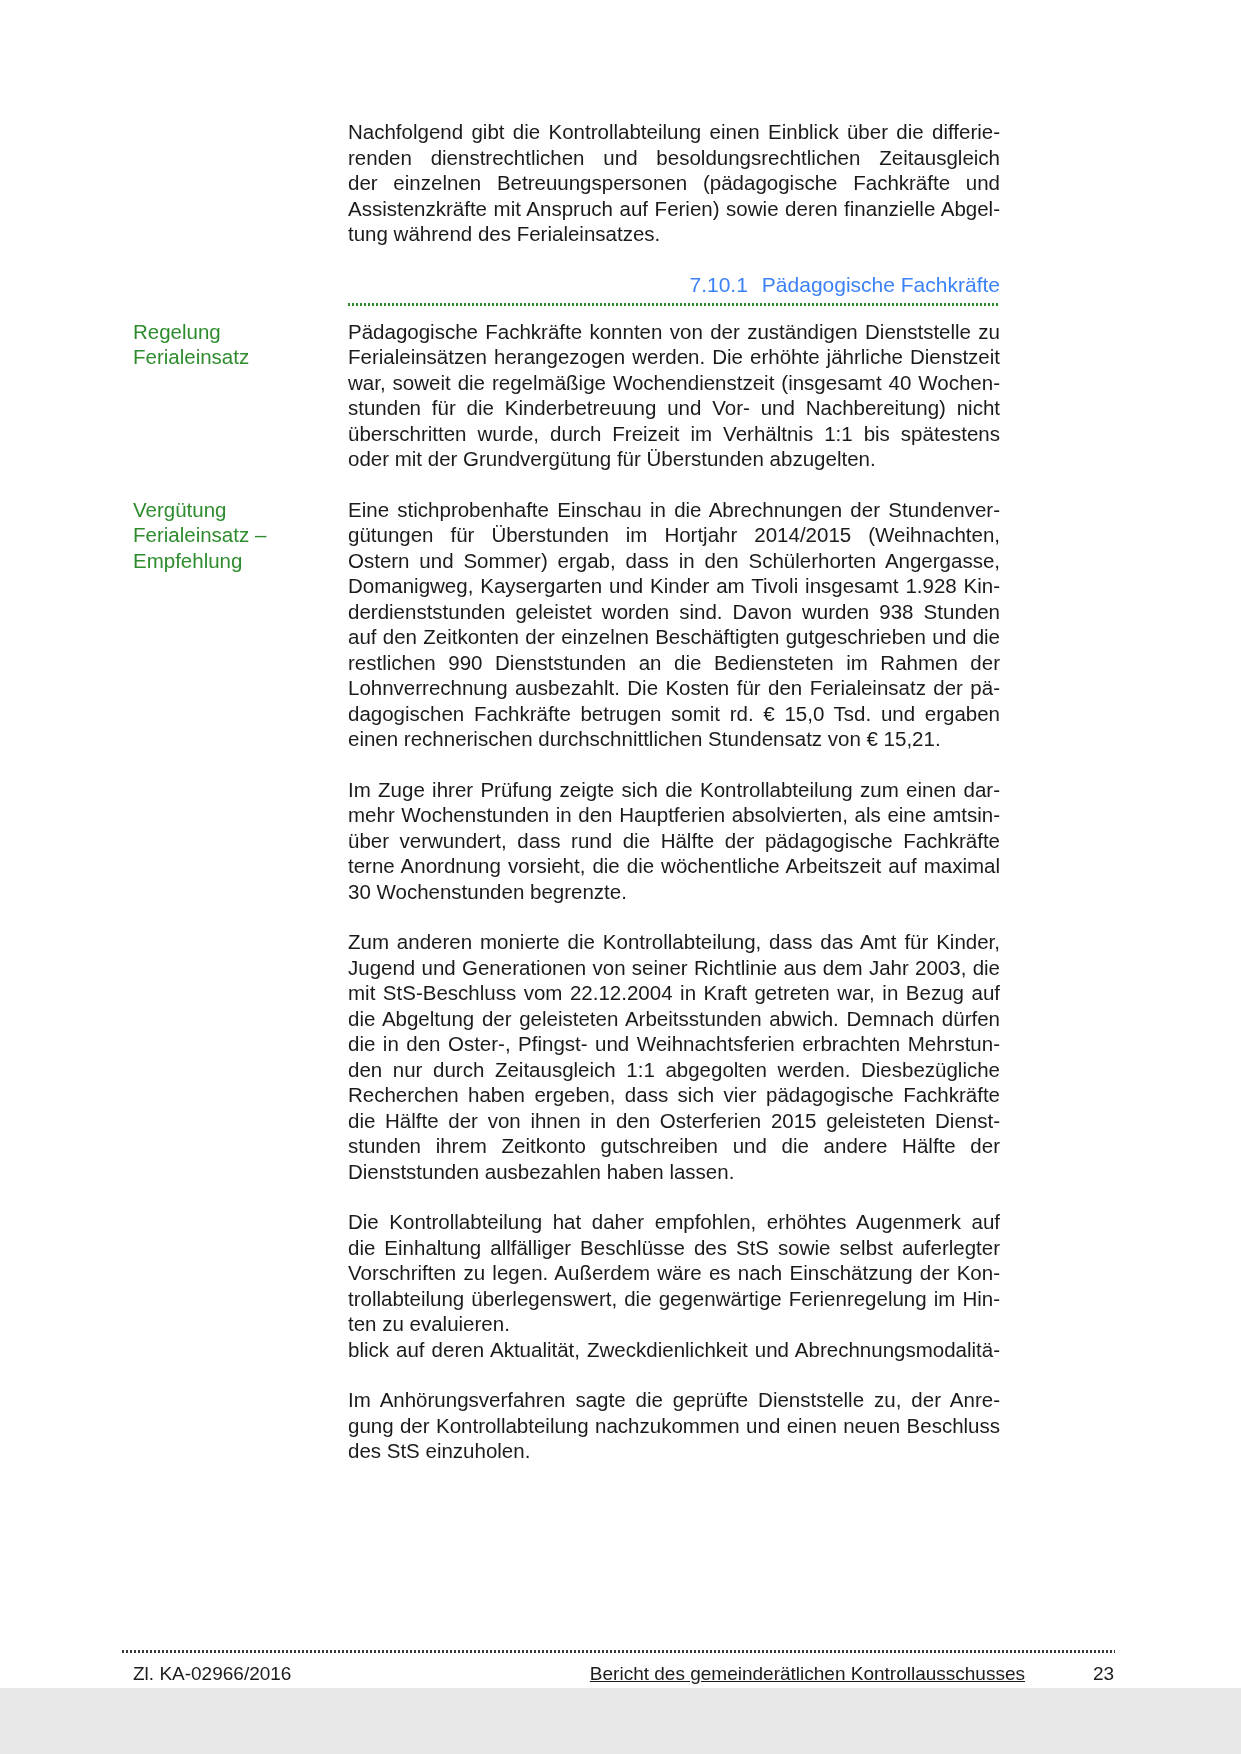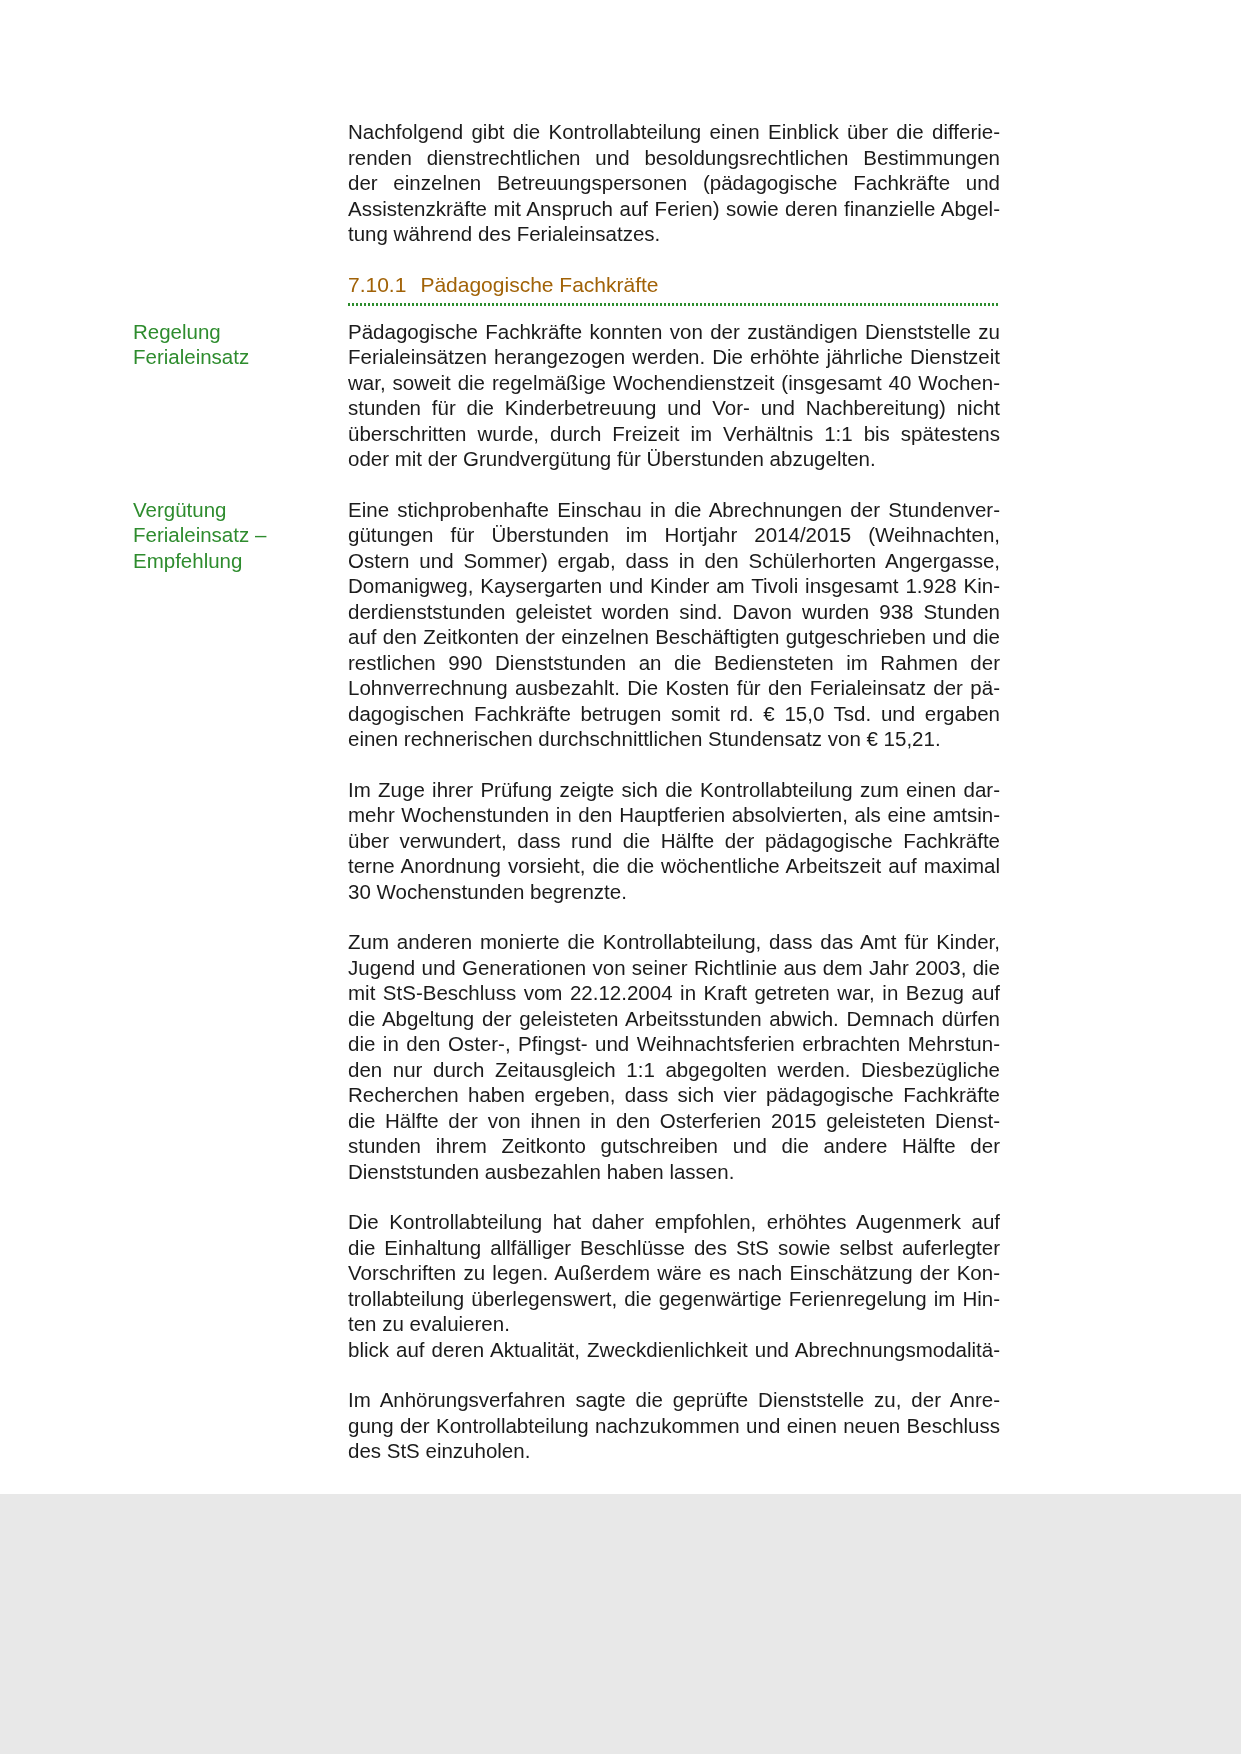--- a/index.html
+++ b/index.html
@@ -1,19 +1,19 @@
 <!DOCTYPE html>
 <html lang="de"><head>
 <meta charset="utf-8">
 <style>
   html, body { margin: 0; padding: 0; background: #e8e8e8; }
   .page {
     position: relative;
     width: 1241px;
-    height: 1494px;
+    height: 1688px;
     background: #ffffff;
     font-family: "Liberation Sans", "DejaVu Sans", sans-serif;
     color: #1b1b1b;
     overflow: hidden;
     margin: 0 auto;
   }
   .content {
     position: absolute;
     left: 133px;
     top: 119px;
@@ -41,22 +41,22 @@
     white-space: nowrap;
   }
   .para .line.last {
     text-align-last: left;
   }
   .heading-block {
     margin: 6px 0 13px 215px;
     width: 652px;
   }
   .heading-line {
-    text-align: left;
-    color: #a16207;
+    text-align: right;
+    color: #3b82f6;
     font-size: 21px;
     line-height: 26px;
     padding-bottom: 5px;
   }
   .h-num { margin-right: 14px; }
   .dotted {
     height: 3px;
     width: 100%;
   }
   .dotted.green {
@@ -88,21 +88,21 @@
 <body>
 
 <div class="page">
 
   <main class="content">
 
     <section class="block">
       <aside class="note"></aside>
       <div class="para">
           <div class="line">Nachfolgend gibt die Kontrollabteilung einen Einblick über die differie-</div>
-          <div class="line">renden dienstrechtlichen und besoldungsrechtlichen Bestimmungen</div>
+          <div class="line">renden dienstrechtlichen und besoldungsrechtlichen Zeitausgleich</div>
           <div class="line">der einzelnen Betreuungspersonen (pädagogische Fachkräfte und</div>
           <div class="line">Assistenzkräfte mit Anspruch auf Ferien) sowie deren finanzielle Abgel-</div>
           <div class="line last">tung während des Ferialeinsatzes.</div>
         </div>
     </section>
 
     <div class="heading-block">
       <div class="heading-line">
         <span class="h-num">7.10.1</span><span class="h-title">Pädagogische Fachkräfte</span>
       </div>

